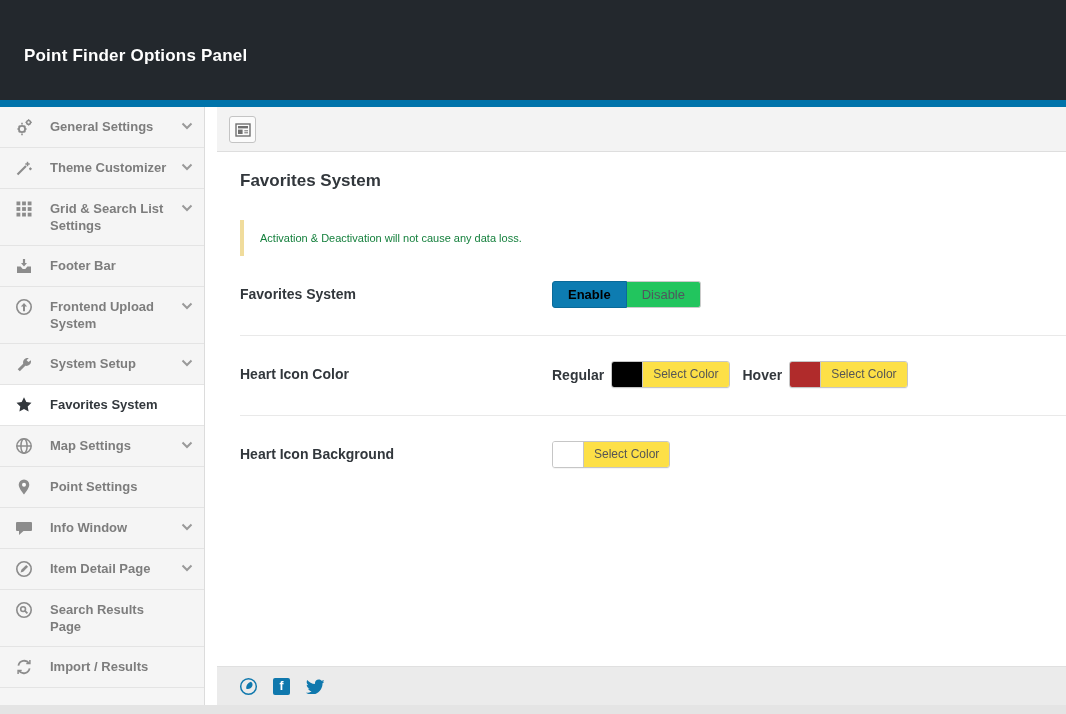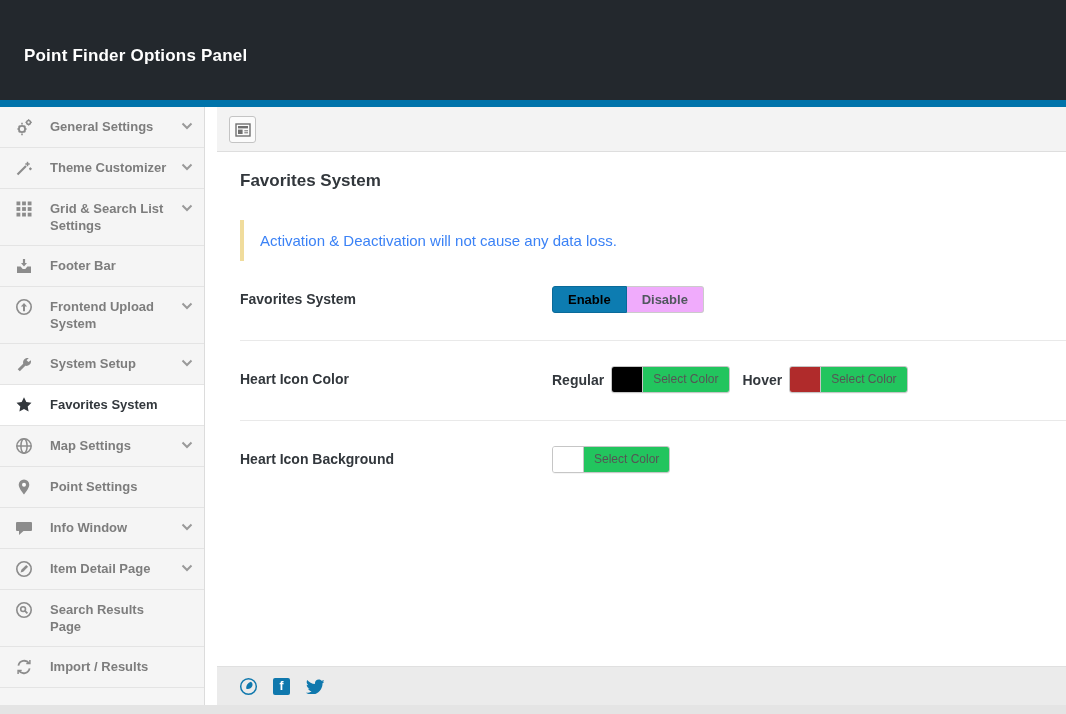--- a/index.html
+++ b/index.html
@@ -33,38 +33,38 @@
 
   
   .content { flex:1; display:flex; flex-direction:column; background:#fff; min-width:0; }
   .toolbar { height:45px; flex:0 0 45px; background:#f3f3f3; border-bottom:1px solid #dedede; padding:9px 0 0 12px; }
   .tool-btn { width:27px; height:27px; border:1px solid #c4c4c4; border-radius:3px; background:#fbfbfb; display:flex; align-items:center; justify-content:center; color:#707070; cursor:pointer; }
   .tool-btn svg { width:16px; height:14px; display:block; }
 
   .main { flex:1; padding:19px 0 0 23px; min-height:0; }
   .page-title { font-size:17px; font-weight:bold; color:#32373c; }
 
-  .notice { margin-top:29px; border-left:4px solid #f0dc9c; padding:12px 10px 12px 16px; font-size:15px; color:#3b82f6; background:#fff; }
+  .notice { margin-top:29px; border-left:4px solid #f0dc9c; padding:12px 10px 12px 16px; font-size:11px; color:#15803d; background:#fff; }
 
   .row { display:flex; align-items:flex-start; padding:25px 0 27px 0; }
   .row.bordered { border-bottom:1px solid #e9e9e9; }
   .row-label { width:312px; flex:0 0 312px; font-size:14px; font-weight:bold; color:#32373c; padding-top:5px; }
   .row-controls { display:flex; align-items:center; }
 
   
   .seg { display:inline-flex; }
   .seg button { font-family:inherit; font-size:13px; font-weight:bold; height:27px; padding:0 15px; cursor:pointer; }
   .seg .on  { background:#0d7cb1; color:#000000; border:1px solid #0a6a99; border-radius:3px 0 0 3px; }
-  .seg .off { background:#f0abfc; color:#50575e; border:1px solid #cbcbcb; border-left:none; border-radius:0 3px 3px 0; font-weight:bold; }
+  .seg .off { background:#22c55e; color:#50575e; border:1px solid #cbcbcb; border-left:none; border-radius:0 3px 3px 0; font-weight:normal; }
 
   
   .inline-label { font-size:14px; font-weight:bold; color:#32373c; margin-right:7px; }
   .color-picker { display:inline-flex; border:1px solid #c6c6c6; border-radius:3px; background:#fcfcfc; height:27px; overflow:hidden; cursor:pointer; margin-right:13px; box-shadow:0 1px 0 rgba(0,0,0,.04); }
   .swatch { width:31px; border-right:1px solid #c6c6c6; }
-  .picker-text { padding:0 10px; font-size:12px; color:#555; line-height:25px; background:#22c55e; white-space:nowrap; }
+  .picker-text { padding:0 10px; font-size:12px; color:#555; line-height:25px; background:#fde047; white-space:nowrap; }
 
   
   .content-footer { height:39px; flex:0 0 39px; background:#ebebeb; border-top:1px solid #e0e0e0; display:flex; align-items:center; padding-left:22px; gap:15px; }
   .social { color:#0f78ad; display:flex; align-items:center; cursor:pointer; }
   .social svg { display:block; }
   .fb-box { width:17px; height:17px; background:#0f78ad; border-radius:2px; color:#fff; font-size:12px; font-weight:bold; display:flex; align-items:center; justify-content:center; line-height:1; }
 </style>
 </head>
 <body>
 

